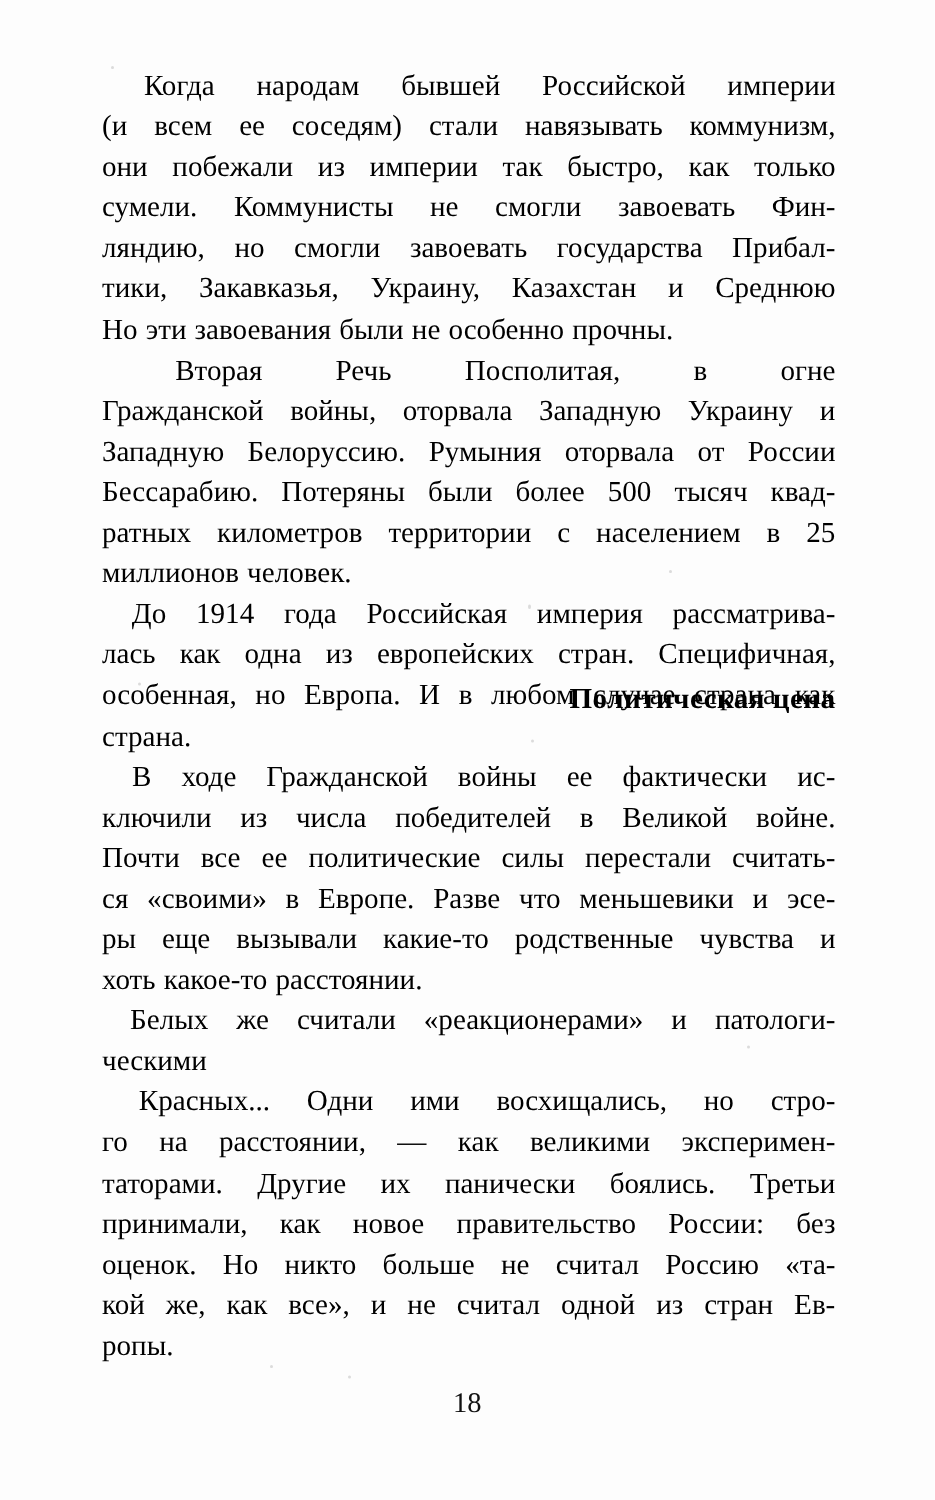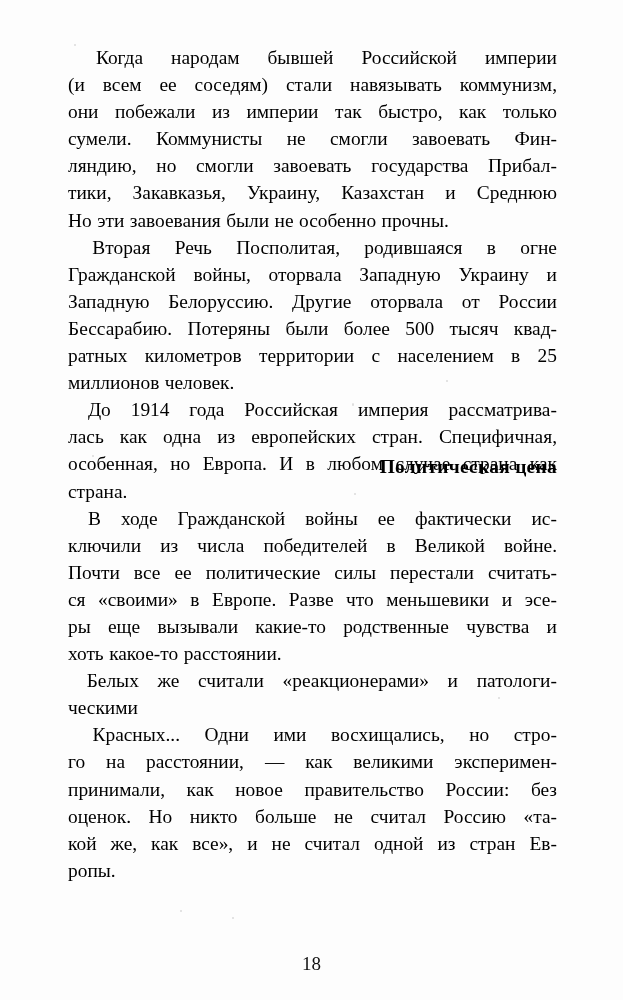--- a/index.html
+++ b/index.html
@@ -99,23 +99,23 @@
         <div class="line just"><span class="w">(и</span><span class="w">всем</span><span class="w">ее</span><span class="w">соседям)</span><span class="w">стали</span><span class="w">навязывать</span><span class="w">коммунизм,</span></div>
         <div class="line just"><span class="w">они</span><span class="w">побежали</span><span class="w">из</span><span class="w">империи</span><span class="w">так</span><span class="w">быстро,</span><span class="w">как</span><span class="w">только</span></div>
         <div class="line just"><span class="w">сумели.</span><span class="w">Коммунисты</span><span class="w">не</span><span class="w">смогли</span><span class="w">завоевать</span><span class="w">Фин-</span></div>
         <div class="line just"><span class="w">ляндию,</span><span class="w">но</span><span class="w">смогли</span><span class="w">завоевать</span><span class="w">государства</span><span class="w">Прибал-</span></div>
         <div class="line just"><span class="w">тики,</span><span class="w">Закавказья,</span><span class="w">Украину,</span><span class="w">Казахстан</span><span class="w">и</span><span class="w">Среднюю</span></div>
       </div>
       <div>
         <div class="line last"><span class="lead"></span><span class="w">Но</span><span class="w">эти</span><span class="w">завоевания</span><span class="w">были</span><span class="w">не</span><span class="w">особенно</span><span class="w">прочны.</span></div>
       </div>
       <div>
-        <div class="line just"><span class="lead"></span><span class="w">Вторая</span><span class="w">Речь</span><span class="w">Посполитая,</span><span class="w">родившаяся</span><span class="w">в</span><span class="w">огне</span></div>
+        <div class="line just"><span class="lead"></span><span class="w">Вторая</span><span class="w">Речь</span><span class="w">Посполитая,</span><span class="w">в</span><span class="w">огне</span></div>
         <div class="line just"><span class="w">Гражданской</span><span class="w">войны,</span><span class="w">оторвала</span><span class="w">Западную</span><span class="w">Украину</span><span class="w">и</span></div>
-        <div class="line just"><span class="w">Западную</span><span class="w">Белоруссию.</span><span class="w">Другие</span><span class="w">оторвала</span><span class="w">от</span><span class="w">России</span></div>
+        <div class="line just"><span class="w">Западную</span><span class="w">Белоруссию.</span><span class="w">Румыния</span><span class="w">оторвала</span><span class="w">от</span><span class="w">России</span></div>
         <div class="line just"><span class="w">Бессарабию.</span><span class="w">Потеряны</span><span class="w">были</span><span class="w">более</span><span class="w">500</span><span class="w">тысяч</span><span class="w">квад-</span></div>
         <div class="line just"><span class="w">ратных</span><span class="w">километров</span><span class="w">территории</span><span class="w">с</span><span class="w">населением</span><span class="w">в</span><span class="w">25</span></div>
         <div class="line last"><span class="w">миллионов</span><span class="w">человек.</span></div>
       </div>
       <div>
         <div class="line just"><span class="lead"></span><span class="w">До</span><span class="w">1914</span><span class="w">года</span><span class="w">Российская</span><span class="w">империя</span><span class="w">рассматрива-</span></div>
         <div class="line just"><span class="w">лась</span><span class="w">как</span><span class="w">одна</span><span class="w">из</span><span class="w">европейских</span><span class="w">стран.</span><span class="w">Специфичная,</span></div>
         <div class="line just"><span class="w">особенная,</span><span class="w">но</span><span class="w">Европа.</span><span class="w">И</span><span class="w">в</span><span class="w">любом</span><span class="w">случае</span><span class="w">страна</span><span class="w">как</span></div>
         <div class="line last"><span class="w">страна.</span></div>
       </div>
@@ -127,28 +127,29 @@
         <div class="line just"><span class="w">ры</span><span class="w">еще</span><span class="w">вызывали</span><span class="w">какие-то</span><span class="w">родственные</span><span class="w">чувства</span><span class="w">и</span></div>
         <div class="line last"><span class="w">хоть</span><span class="w">какое-то</span><span class="w">расстоянии.</span></div>
       </div>
       <div>
         <div class="line just"><span class="lead"></span><span class="w">Белых</span><span class="w">же</span><span class="w">считали</span><span class="w">«реакционерами»</span><span class="w">и</span><span class="w">патологи-</span></div>
         <div class="line last"><span class="w">ческими</span></div>
       </div>
       <div>
         <div class="line just"><span class="lead"></span><span class="w">Красных...</span><span class="w">Одни</span><span class="w">ими</span><span class="w">восхищались,</span><span class="w">но</span><span class="w">стро-</span></div>
         <div class="line just"><span class="w">го</span><span class="w">на</span><span class="w">расстоянии,</span><span class="w">—</span><span class="w">как</span><span class="w">великими</span><span class="w">эксперимен-</span></div>
+        <div class="line just"><span class="w">таторами.</span><span class="w">Другие</span><span class="w">их</span><span class="w">панически</span><span class="w">боялись.</span><span class="w">Третьи</span></div>
         <div class="line just"><span class="w">принимали,</span><span class="w">как</span><span class="w">новое</span><span class="w">правительство</span><span class="w">России:</span><span class="w">без</span></div>
         <div class="line just"><span class="w">оценок.</span><span class="w">Но</span><span class="w">никто</span><span class="w">больше</span><span class="w">не</span><span class="w">считал</span><span class="w">Россию</span><span class="w">«та-</span></div>
         <div class="line just"><span class="w">кой</span><span class="w">же,</span><span class="w">как</span><span class="w">все»,</span><span class="w">и</span><span class="w">не</span><span class="w">считал</span><span class="w">одной</span><span class="w">из</span><span class="w">стран</span><span class="w">Ев-</span></div>
         <div class="line last"><span class="w">ропы.</span></div>
       </div>
     </div>
 
-  <div class="folio" id="folio" style="top: 952px;">18</div>
+  <div class="folio" id="folio" style="top: 924px;">18</div>
 
   <div class="speck" style="left:74px;  top:44px;  width:2px; height:2px;"></div>
   <div class="speck" style="left:352px; top:403px; width:2px; height:3px;"></div>
   <div class="speck" style="left:520px; top:437px; width:2px; height:2px;"></div>
   <div class="speck" style="left:92px;  top:455px; width:2px; height:2px;"></div>
   <div class="speck" style="left:120px; top:545px; width:2px; height:2px;"></div>
   <div class="speck" style="left:354px; top:493px; width:2px; height:2px;"></div>
   <div class="speck" style="left:446px; top:380px; width:2px; height:2px;"></div>
   <div class="speck" style="left:498px; top:697px; width:2px; height:2px;"></div>
   <div class="speck" style="left:540px; top:818px; width:2px; height:2px;"></div>

